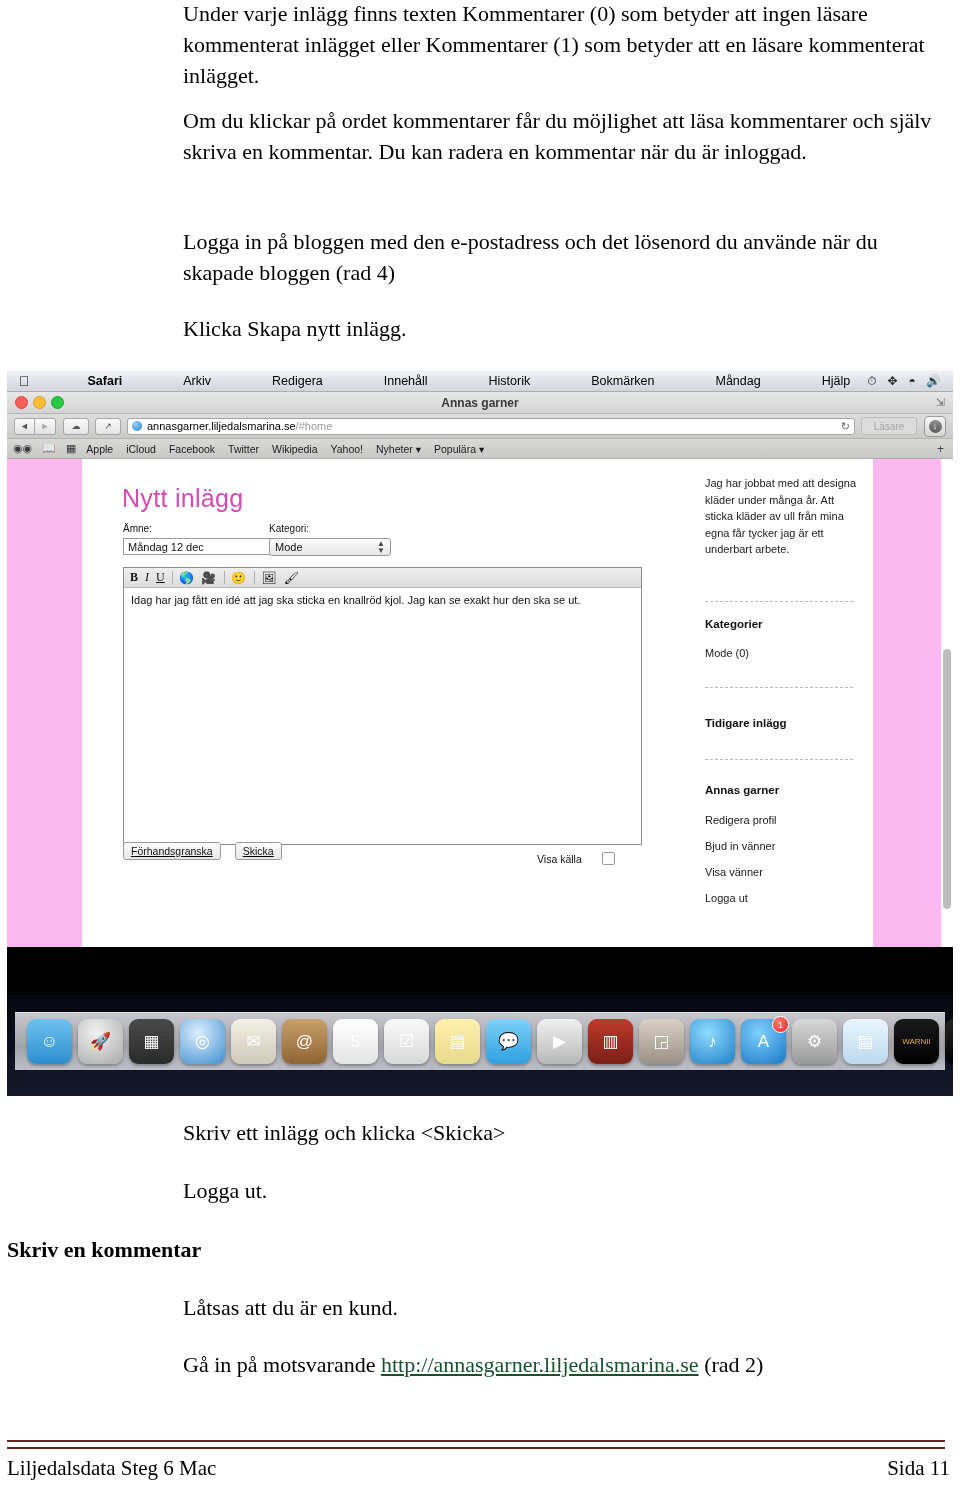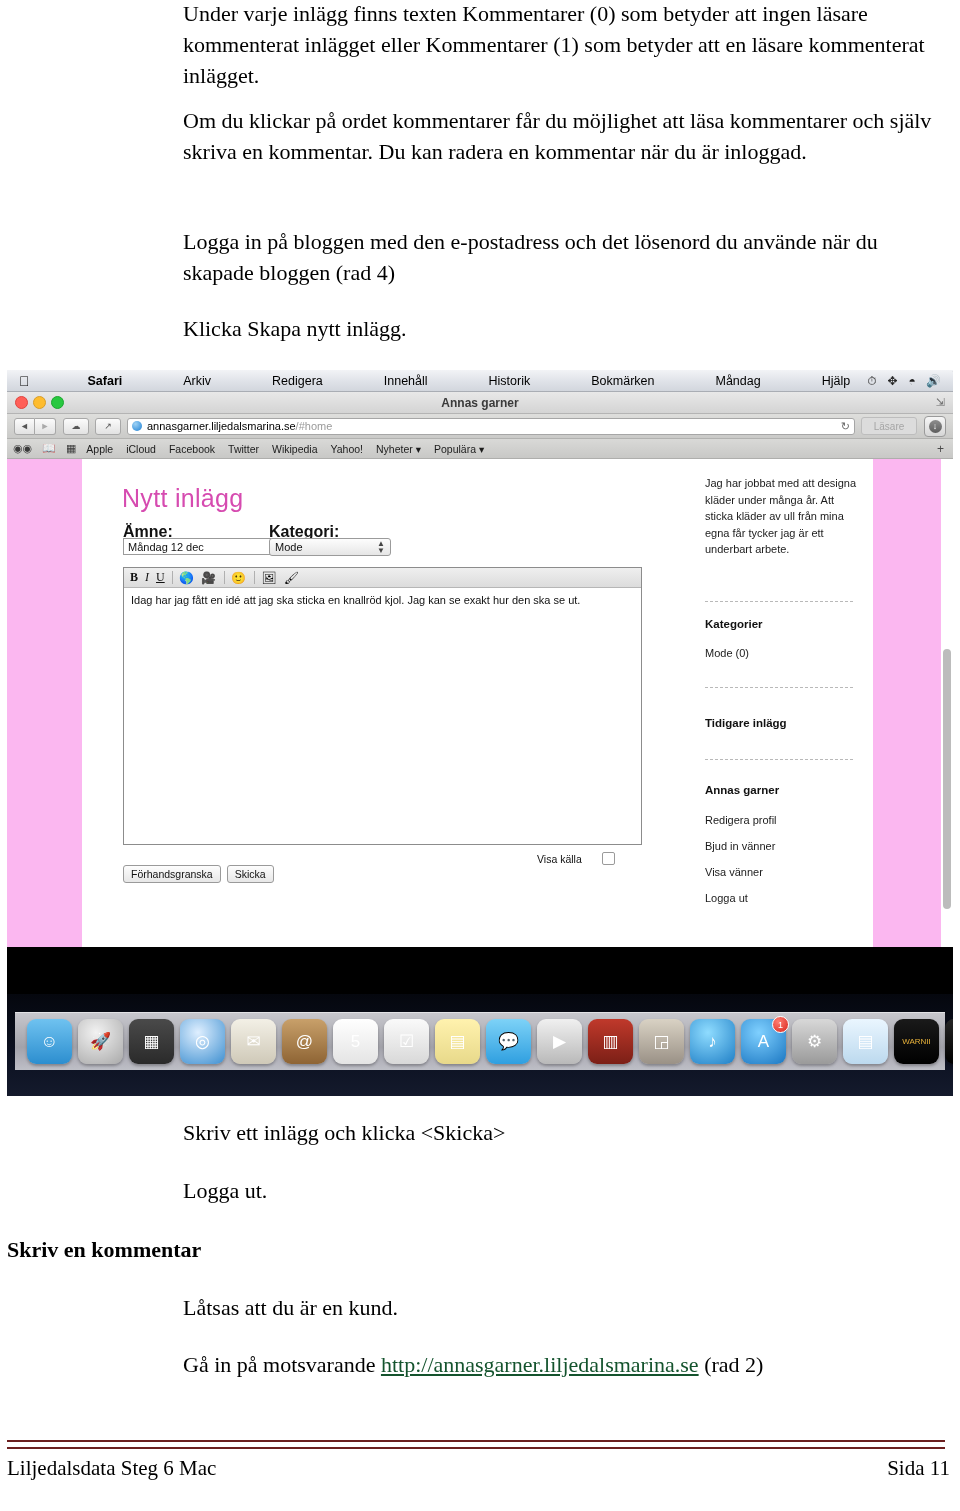--- a/index.html
+++ b/index.html
@@ -159,22 +159,22 @@
 
   .content-col { position: absolute; left: 75px; top: 0; width: 580px; height: 535px; }
   .side-col    { position: absolute; left: 685px; top: 0; width: 175px; height: 535px; }
 
   .blog-title {
     position: absolute; left: 40px; top: 25px;
     font-family: "Liberation Sans", sans-serif;
     font-size: 25px; color: #d64bb0; letter-spacing: 0.3px;
   }
   .fld-label {
-    font-family: "Liberation Sans", sans-serif; font-size: 16px;
-    font-weight: bold; color: #111; margin-bottom: 21px;
+    font-family: "Liberation Sans", sans-serif; font-size: 10px;
+    font-weight: normal; color: #111; margin-bottom: 21px;
   }
   .lbl-amne { position: absolute; left: 41px; top: 64px; }
   .lbl-kat  { position: absolute; left: 187px; top: 64px; }
   .inp-amne {
     position: absolute; left: 41px; top: 79px; width: 148px; height: 17px;
     border: 1px solid #9b9b9b; background: #fff; box-sizing: border-box;
     font-family: "Liberation Sans", sans-serif; font-size: 11px; color: #111;
     display: flex; align-items: center; padding-left: 4px;
   }
   .sel-kat {
@@ -199,21 +199,21 @@
   .tool-g.b { font-weight: bold; }
   .tool-g.i { font-style: italic; }
   .tool-g.u { text-decoration: underline; }
   .tool-sep { width: 1px; height: 13px; background: #b0b0b0; }
   .tool-emoji { font-size: 12px; line-height: 1; }
   .editor-body {
     padding: 5px 7px; font-family: "Liberation Sans", sans-serif;
     font-size: 11px; line-height: 14px; color: #111;
   }
 
-  .btn-row { position: absolute; left: 41px; top: 406px; display: flex; gap: 6px; }
+  .btn-row { position: absolute; left: 41px; top: 383px; display: flex; gap: 14px; text-decoration: underline; }
   .wbtn {
     border: 1px solid #9a9a9a; border-radius: 3px;
     background: linear-gradient(180deg,#fdfdfd,#e7e7e7);
     font-family: "Liberation Sans", sans-serif; font-size: 10.5px; color: #111;
     padding: 2px 7px;
   }
   .source-toggle {
     position: absolute; left: 455px; top: 393px;
     font-family: "Liberation Sans", sans-serif; font-size: 10.5px; color: #111;
     display: flex; align-items: center; gap: 20px;

